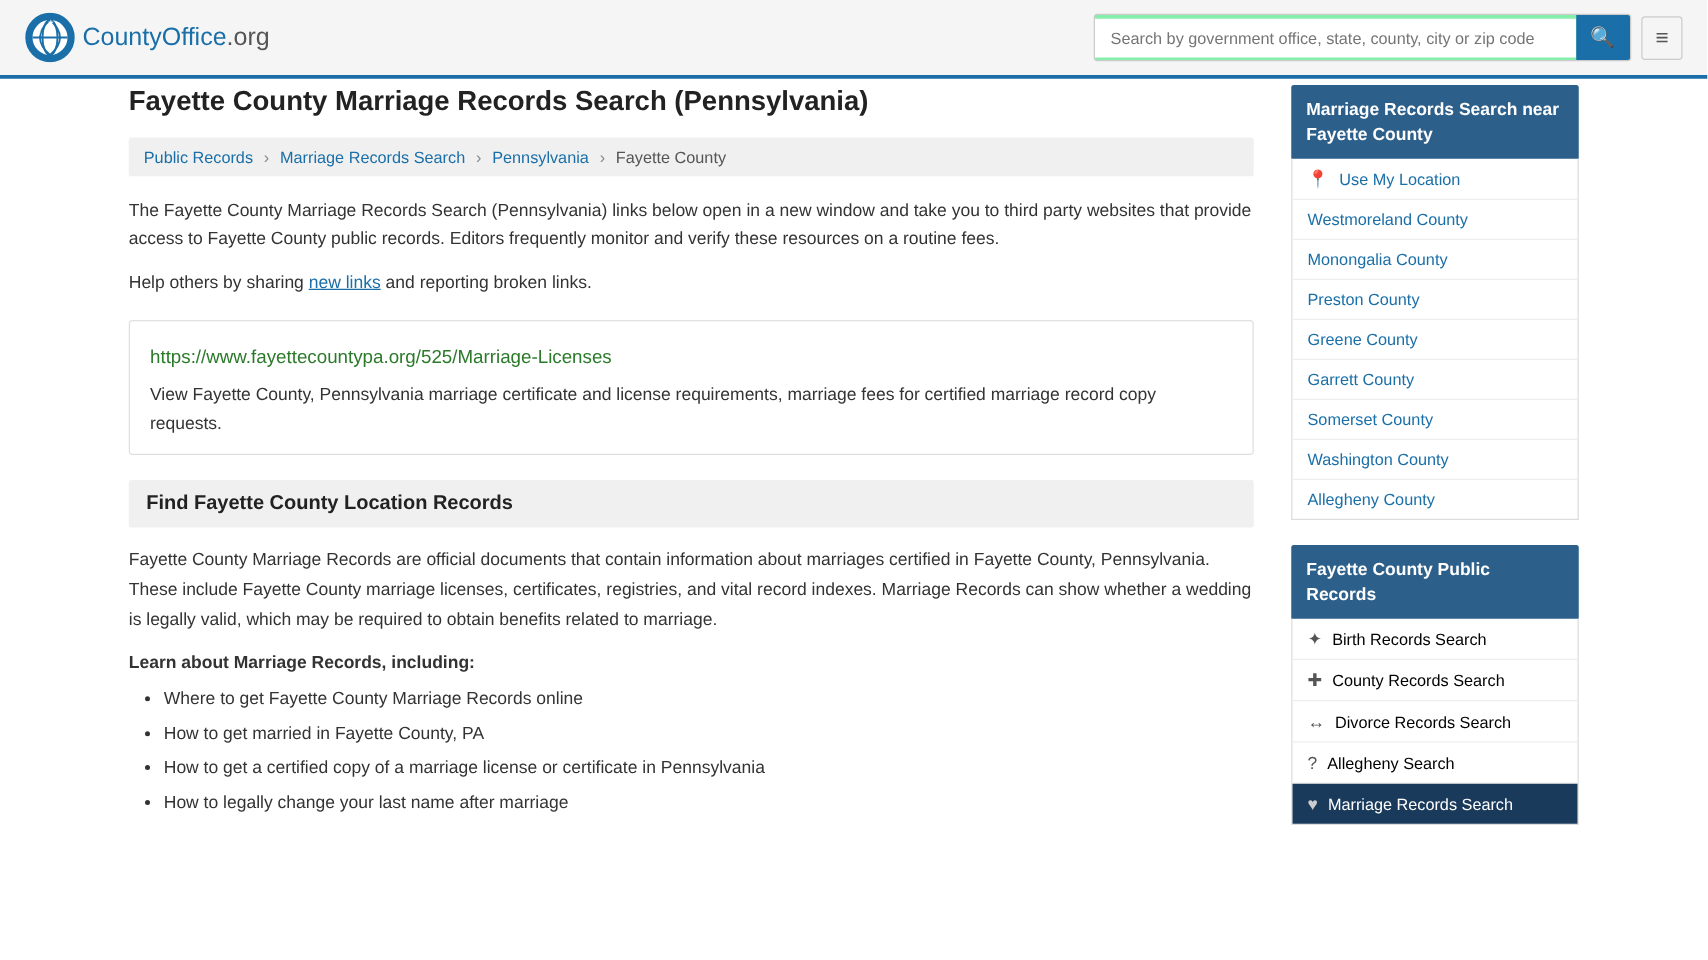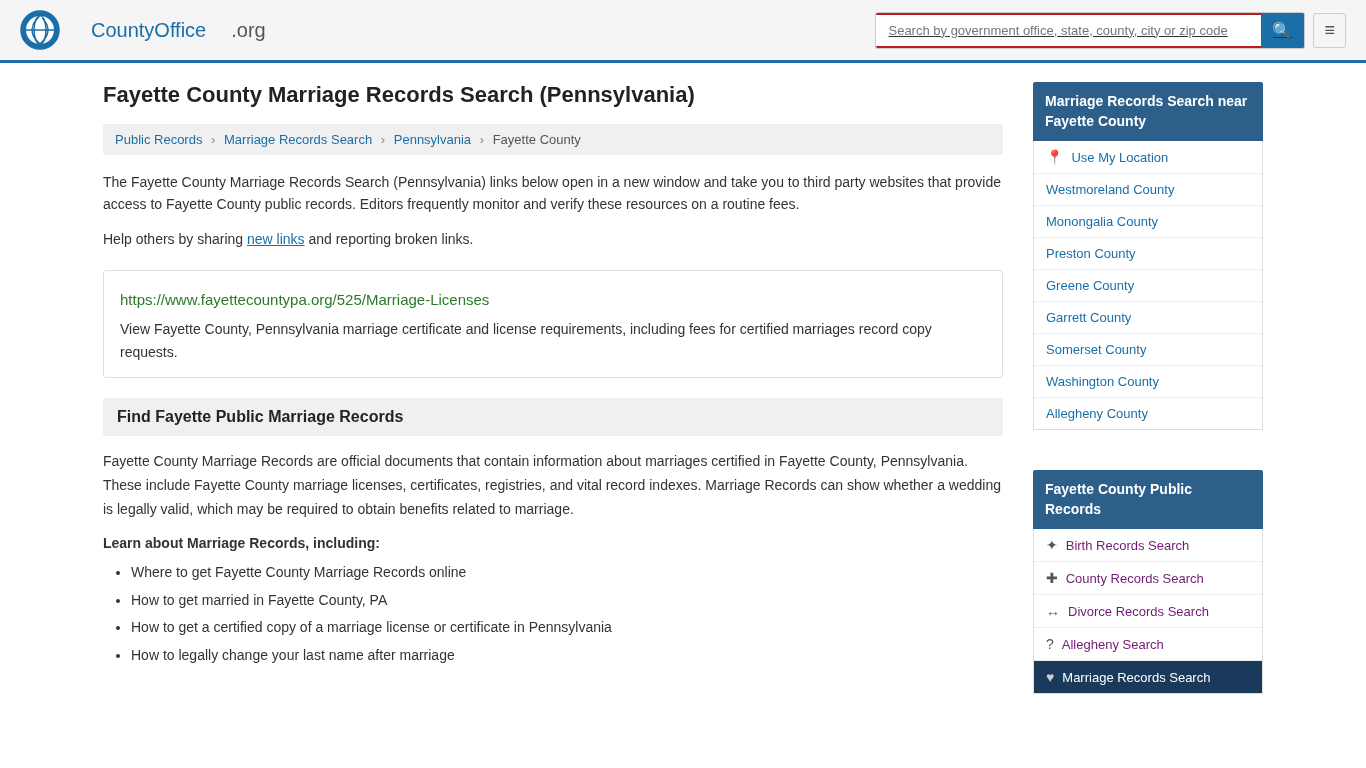--- a/index.html
+++ b/index.html
@@ -24,36 +24,34 @@
       height: 40px;
     }
     .logo-text {
       font-size: 20px;
       font-weight: bold;
       color: #1a6fa8;
     }
     .logo-text span {
       color: #555;
       font-weight: normal;
-      margin-left: 25px;
     }
     .header-right {
       display: flex;
       align-items: center;
       gap: 8px;
     }
     .search-bar {
       display: flex;
       align-items: center;
       border: 1px solid #ccc;
-      background: #b91c1c;
+      background: #86efac;
       border-radius: 3px;
       overflow: hidden;
       width: 430px;
-      text-decoration: underline;
     }
     .search-bar input {
       border: none;
       outline: none;
       padding: 8px 12px;
       font-size: 13px;
       width: 100%;
       color: #999;
     }
     .search-btn {
@@ -71,21 +69,21 @@
       cursor: pointer;
       font-size: 18px;
       color: #555;
       border-radius: 3px;
     }
 
     
     .content-wrapper {
       max-width: 1200px;
       margin: 0 auto;
-      padding: 19px 20px;
+      padding: 5px 20px;
       display: flex;
       gap: 30px;
       justify-content: center;
     }
 
     
     .main-content {
       flex: 1;
     }
     .page-title {
@@ -197,21 +195,21 @@
       line-height: 1.6;
       color: #333;
     }
 
     
     .sidebar {
       width: 230px;
       flex-shrink: 0;
     }
     .sidebar-section {
-      margin-bottom: 40px;
+      margin-bottom: 20px;
       border-radius: 12px;
     }
     .sidebar-title {
       background: #2c5f8a;
       color: #fff;
       font-size: 14px;
       font-weight: bold;
       padding: 10px 12px;
       border-radius: 2px 2px 0 0;
       line-height: 1.4;
@@ -247,21 +245,21 @@
       display: flex;
       align-items: center;
       padding: 8px 12px;
       border-bottom: 1px solid #eee;
       font-size: 13px;
       gap: 8px;
       cursor: pointer;
     }
     .pub-rec-item:last-child { border-bottom: none; }
     .pub-rec-item a {
-      color: #701a75;
+      color: #000000;
       text-decoration: none;
     }
     .pub-rec-item .icon {
       color: #555;
       font-size: 14px;
     }
     .pub-rec-item.active-dark {
       background: #1a3a5c;
     }
     .pub-rec-item.active-dark a {
@@ -318,24 +316,24 @@
 
     <div class="description">
       <p>The Fayette County Marriage Records Search (Pennsylvania) links below open in a new window and take you to third party websites that provide access to Fayette County public records. Editors frequently monitor and verify these resources on a routine fees.</p>
       <p>
         <span>Help others by sharing </span><a href="#">new links</a><span> and reporting broken links.</span>
       </p>
     </div>
 
     <div class="link-card">
       <div class="link-card-url">https://www.fayettecountypa.org/525/Marriage-Licenses</div>
-      <div class="link-card-desc">View Fayette County, Pennsylvania marriage certificate and license requirements, including fees for certified marriages record copy requests.</div>
-    </div>
-
-    <div class="section-header">Find Fayette Public Marriage Records</div>
+      <div class="link-card-desc">View Fayette County, Pennsylvania marriage certificate and license requirements, marriage fees for certified marriage record copy requests.</div>
+    </div>
+
+    <div class="section-header">Find Fayette County Location Records</div>
     <p class="body-text">Fayette County Marriage Records are official documents that contain information about marriages certified in Fayette County, Pennsylvania. These include Fayette County marriage licenses, certificates, registries, and vital record indexes. Marriage Records can show whether a wedding is legally valid, which may be required to obtain benefits related to marriage.</p>
     <p class="learn-heading">Learn about Marriage Records, including:</p>
     <ul class="bullet-list">
       <li>Where to get Fayette County Marriage Records online</li>
       <li>How to get married in Fayette County, PA</li>
       <li>How to get a certified copy of a marriage license or certificate in Pennsylvania</li>
       <li>How to legally change your last name after marriage</li>
     </ul>
   </div>
 

